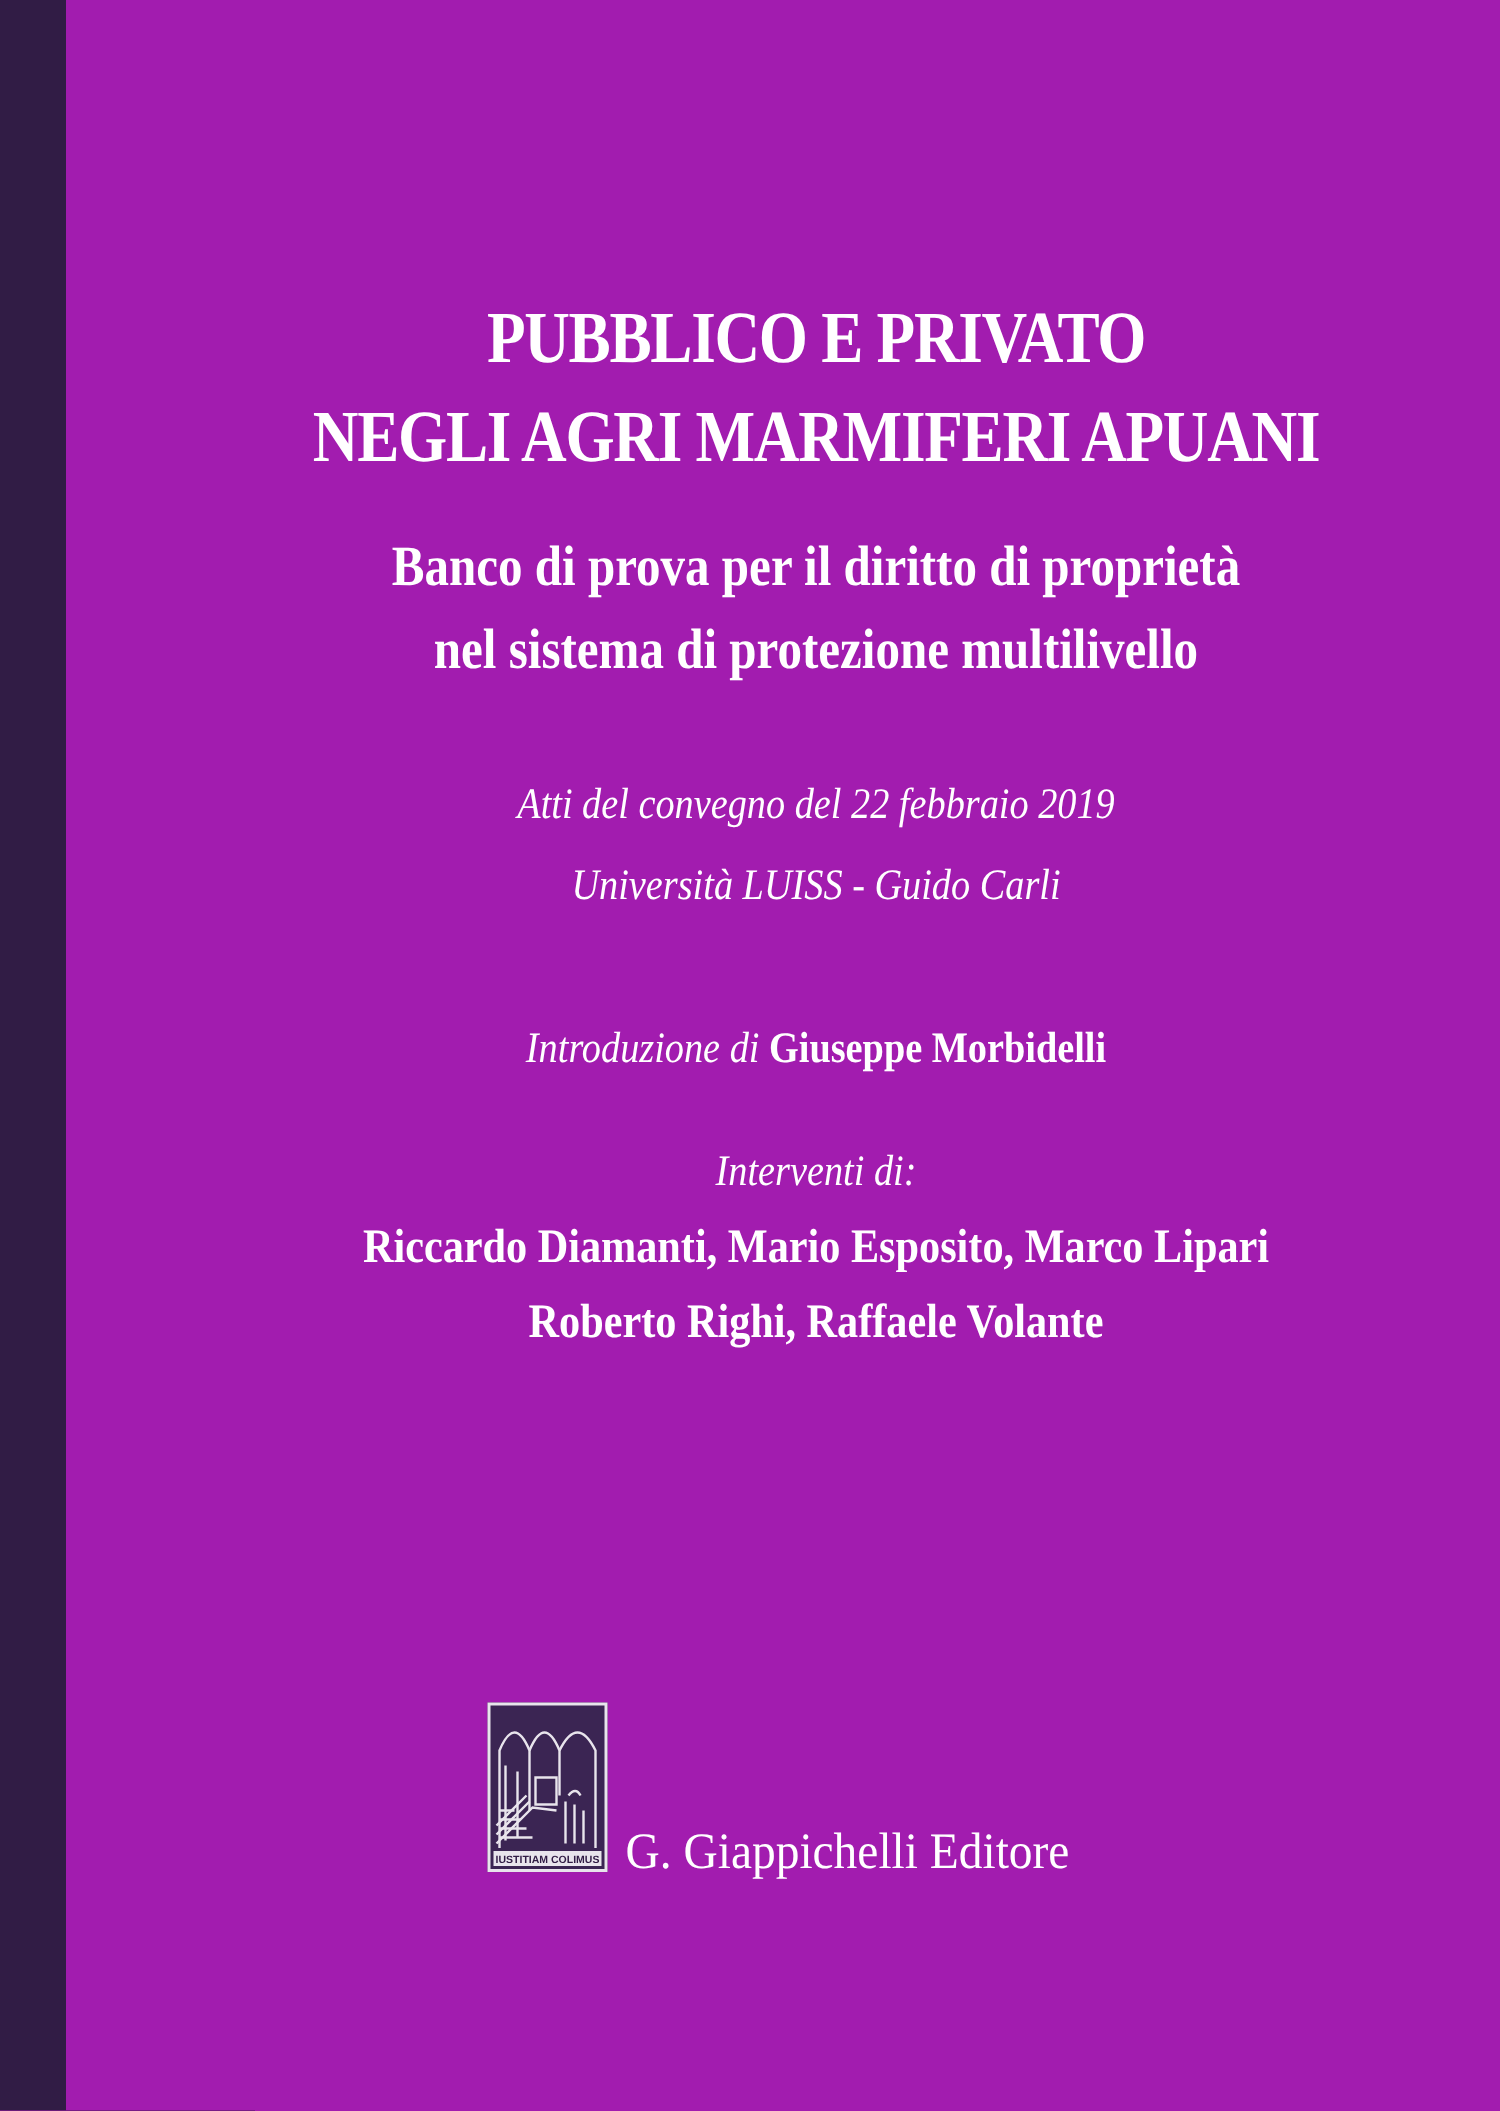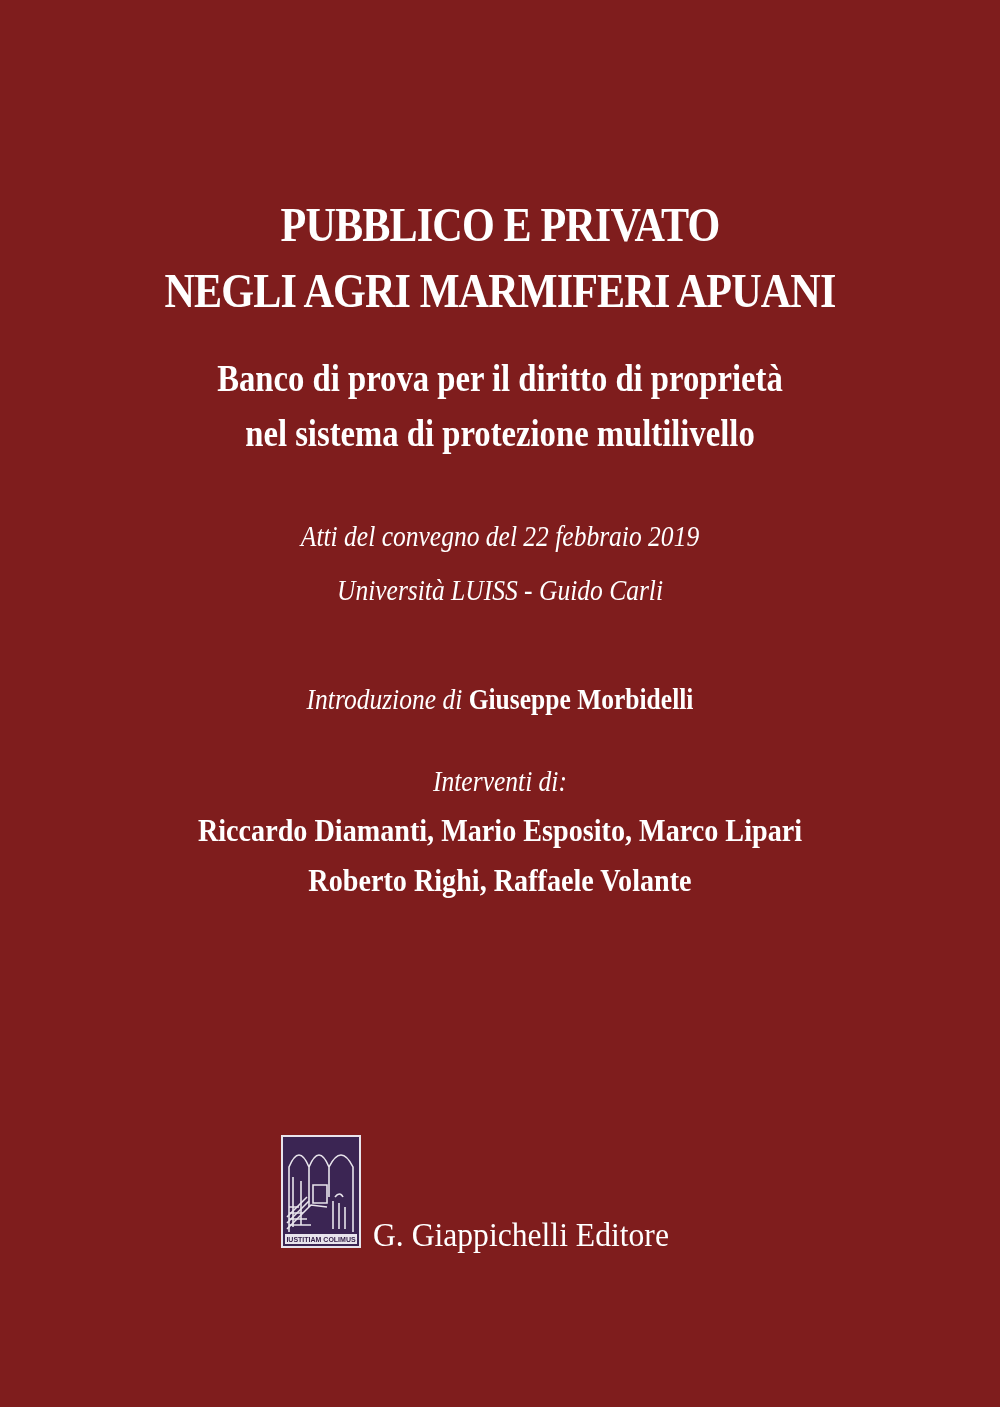--- a/index.html
+++ b/index.html
@@ -1,18 +1,18 @@
 <!DOCTYPE html>
 <html><head>
 <meta charset="utf-8">
 <style>
   html, body { margin:0; padding:0; }
   body { width:1000px; height:1407px; background:#311c45; overflow:hidden; position:relative;
          font-family:"Liberation Serif","DejaVu Serif",serif; color:#ffffff; }
-  .cover { position:absolute; inset:0; background:#7f1d1d; }
+  .cover { position:absolute; inset:0; background:#a21caf;margin-left:44px; }
   .line { position:absolute; left:0; width:1000px; text-align:center; white-space:nowrap; }
   .title { font-weight:bold; font-size:49px; letter-spacing:-1px; transform:scaleX(0.86); transform-origin:center; }
   .sub { font-weight:bold; font-size:38px; transform:scaleX(0.86); transform-origin:center; }
   .it { font-style:italic; font-size:29px; transform:scaleX(0.88); transform-origin:center; }
   .auth { font-weight:bold; font-size:32px; transform:scaleX(0.88); transform-origin:center; }
   .intro { font-size:29px; transform:scaleX(0.88); transform-origin:center; }
   .intro .i { font-style:italic; font-weight:normal; }
   .intro .b { font-weight:bold; }
   .logo { position:absolute; left:281px; top:1135px; width:80px; height:113px; border:2px solid #e8e4ec; box-sizing:border-box; background:#3b2553; }
   .logo svg { display:block; }

